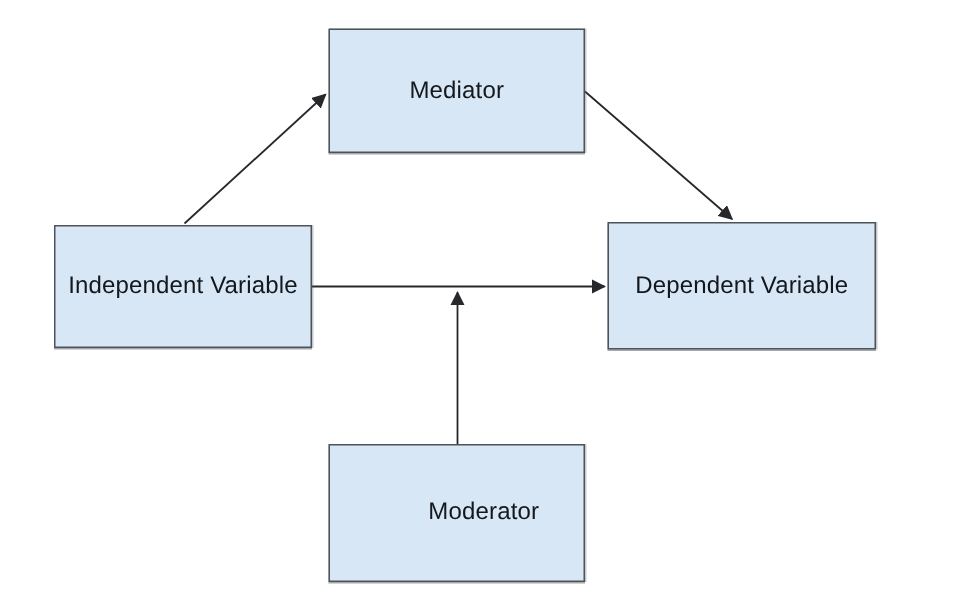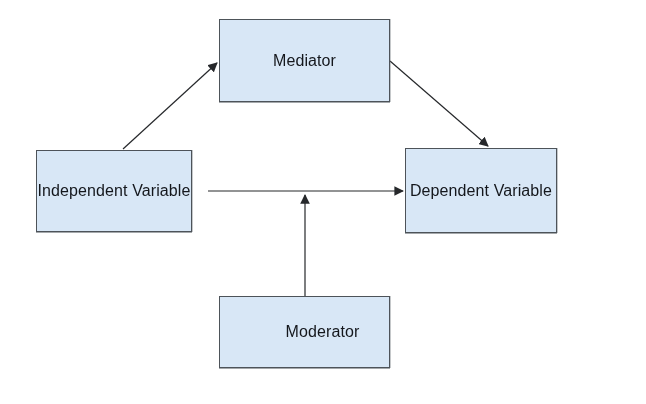--- a/index.html
+++ b/index.html
@@ -40,23 +40,23 @@
     align-items: center;
     justify-content: center;
     text-align: center;
   }
   .node-label {
     font-size: 16px;
     color: var(--text-color);
     letter-spacing: 0.1px;
   }
   .node-mediator    { left: 219px; top: 19px;  width: 171px; height: 83px; }
-  .node-independent { left: 36px;  top: 150px; width: 156px; height: 82px; }
-  .node-dependent   { left: 405px; top: 148px; width: 152px; height: 85px; }
-  .node-moderator   { left: 219px; top: 296px; width: 171px; height: 72px; padding-left: 36px; }
+  .node-independent { left: 36px;  top: 150px; width: 172px; height: 82px; }
+  .node-dependent   { left: 405px; top: 148px; width: 179px; height: 85px; }
+  .node-moderator   { left: 219px; top: 296px; width: 171px; height: 92px; padding-left: 36px; }
 </style>
 </head>
 <body>
 
 <div class="canvas">
 
   <svg class="arrows-layer" width="646" height="404" viewBox="0 0 646 404" xmlns="http://www.w3.org/2000/svg">
     <defs>
       <marker id="arrowhead" viewBox="0 0 10 10" refX="9" refY="5" markerWidth="8" markerHeight="8" orient="auto-start-reverse">
         <path d="M0,0 L10,5 L0,10 z" fill="#26282b"></path>

